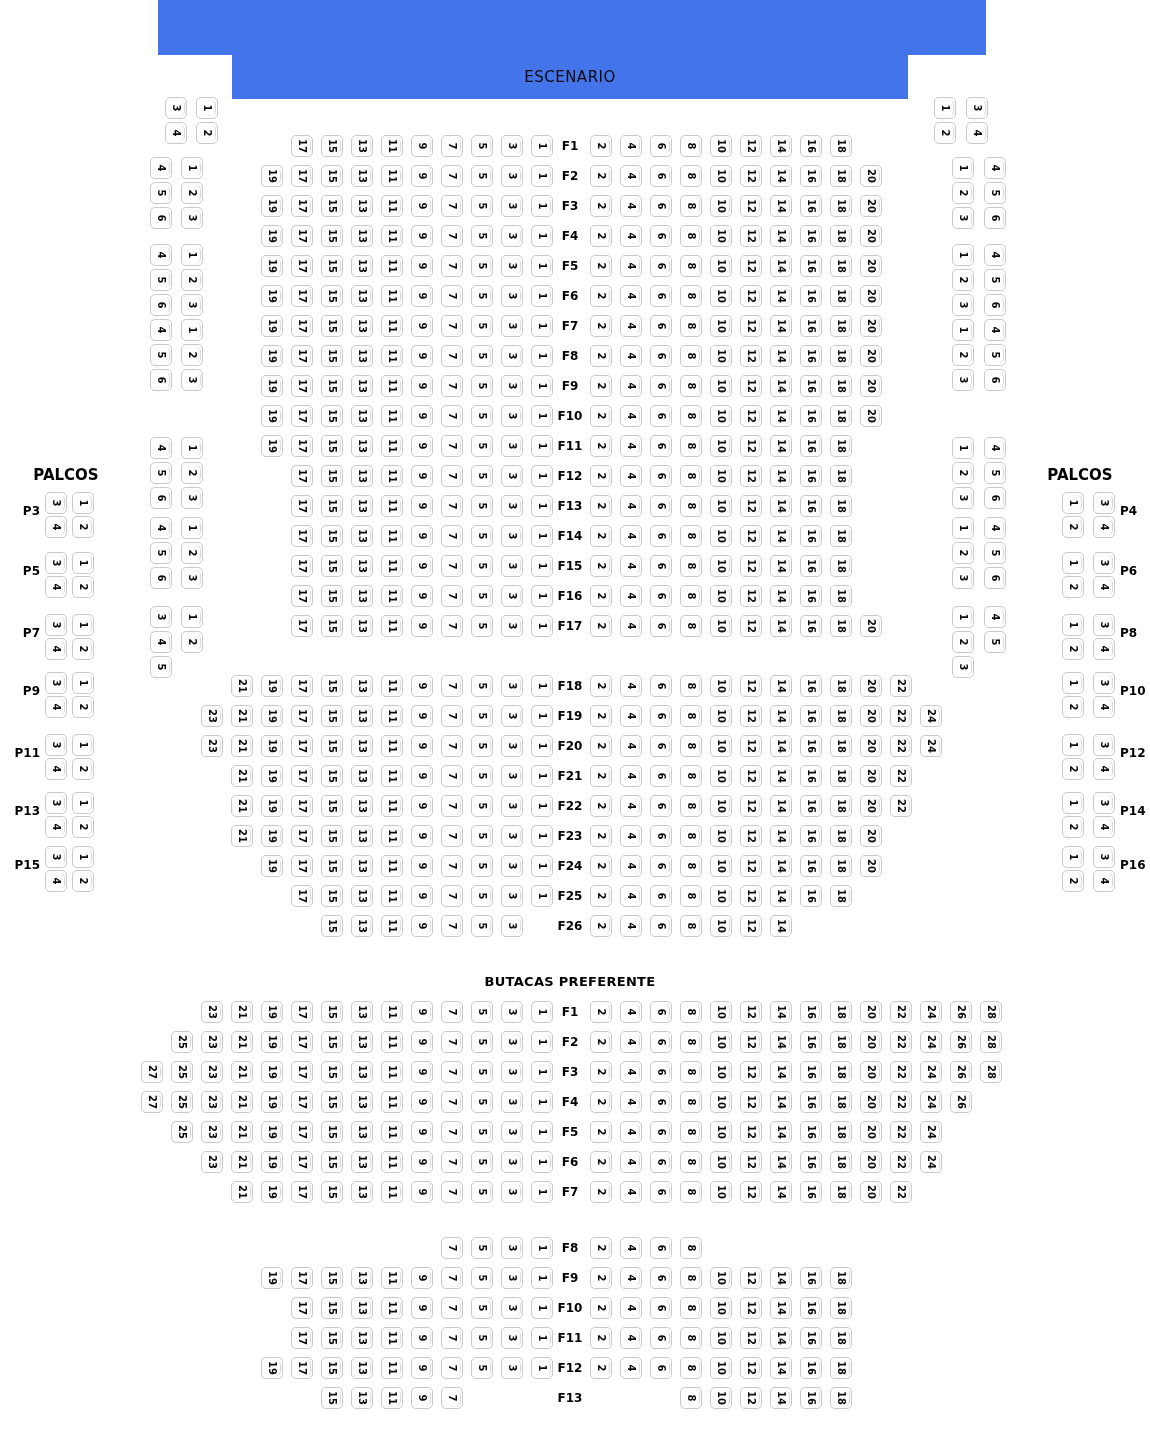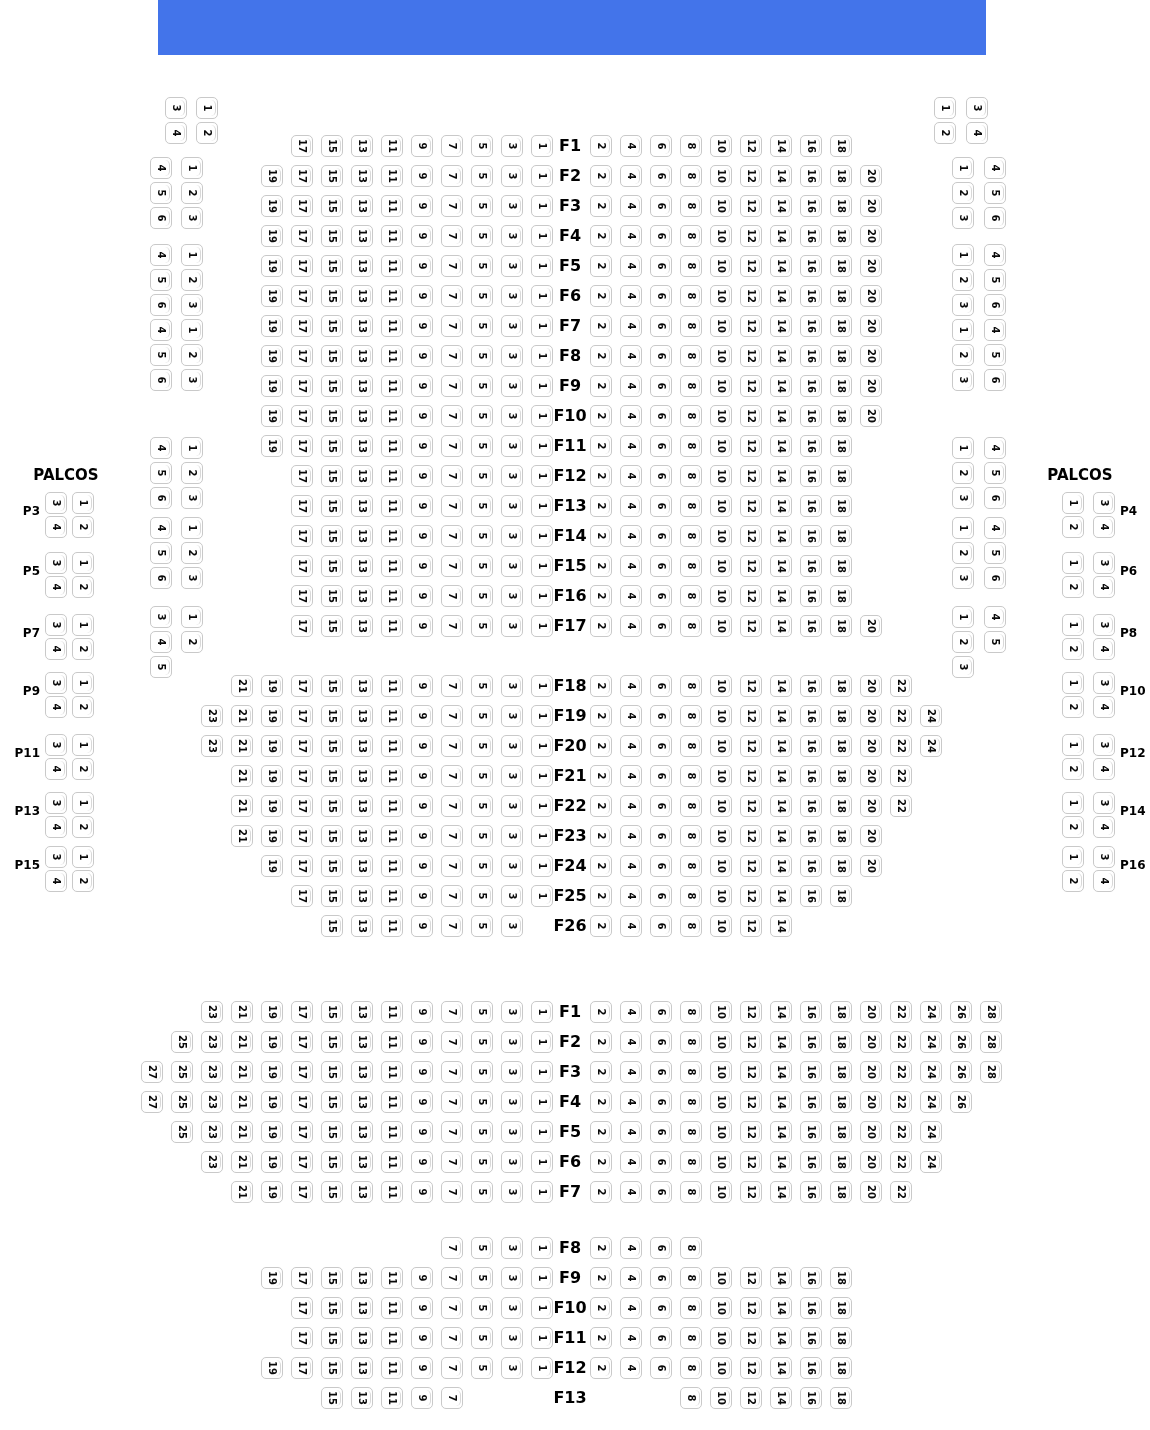--- a/index.html
+++ b/index.html
@@ -9,36 +9,40 @@
   .stage-bottom{position:absolute;left:232px;top:55px;width:676px;height:44px;background:var(--stage-blue,#4374ea);
                 display:flex;align-items:center;justify-content:center;}
   .stage-bottom span{font-size:15px;color:#0b0b0b;letter-spacing:.5px;}
   .seat{position:absolute;width:22px;height:22px;box-sizing:border-box;border:1px solid #c9c9c9;
         border-radius:5px;background:#fff;}
   .seat::before{content:"";position:absolute;top:2px;bottom:2px;right:1px;width:4px;
         border-right:1.4px solid #d8d8d8;border-radius:0 5px 5px 0;}
   .seat b{position:absolute;left:0;top:0;width:20px;height:20px;display:flex;align-items:center;justify-content:center;
         transform:rotate(90deg);font-size:10px;font-weight:bold;color:#0a0a0a;line-height:1;}
   .rowlabel{position:absolute;width:44px;height:22px;line-height:22px;text-align:center;
-        font-weight:bold;font-size:16px;}
+        font-weight:bold;font-size:12px;}
   .plabel{position:absolute;height:22px;line-height:22px;font-weight:bold;font-size:12px;white-space:nowrap;}
   .plabel.right{text-align:left;}
   .plabel.left{width:40px;text-align:right;}
   .sidetitle{position:absolute;width:96px;text-align:center;font-weight:bold;font-size:15px;}
   .sectitle{position:absolute;left:285px;width:570px;text-align:center;font-weight:bold;font-size:13px;letter-spacing:.3px;}
 </style>
 </head>
 <body>
 
 <div class="chart">
   <div class="stage-top"></div>
+  <div class="stage-bottom">
+    <span>ESCENARIO</span>
+  </div>
 
   <div class="sidetitle" style="left:18px;top:466px">PALCOS</div>
   <div class="sidetitle" style="left:1032px;top:466px">PALCOS</div>
 
+  <div class="sectitle" style="top:974px">BUTACAS PREFERENTE</div>
 
   <div id="seats-layer">
       <div class="seat" style="left: 291px; top: 135px;">
         <b>17</b>
       </div>
       <div class="seat" style="left: 321px; top: 135px;">
         <b>15</b>
       </div>
       <div class="seat" style="left: 351px; top: 135px;">
         <b>13</b>

